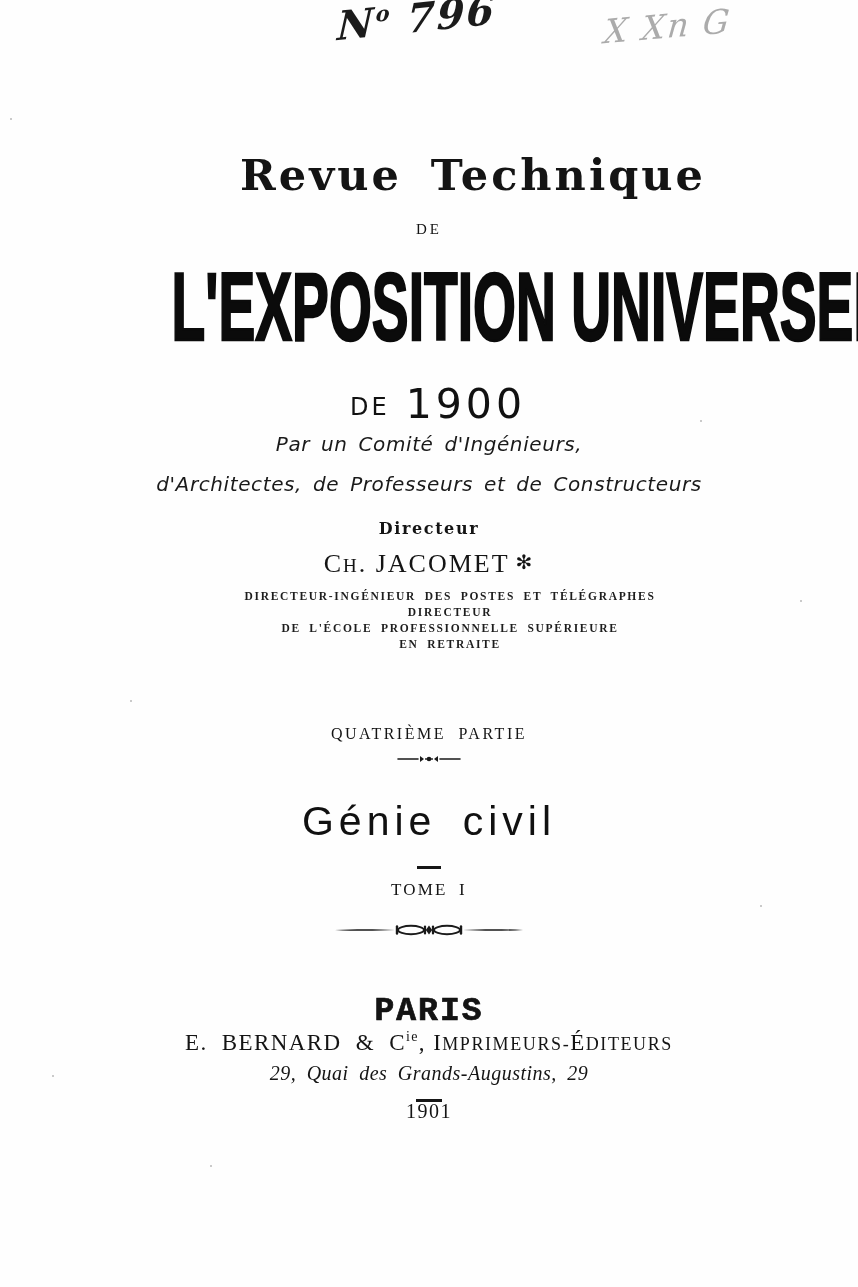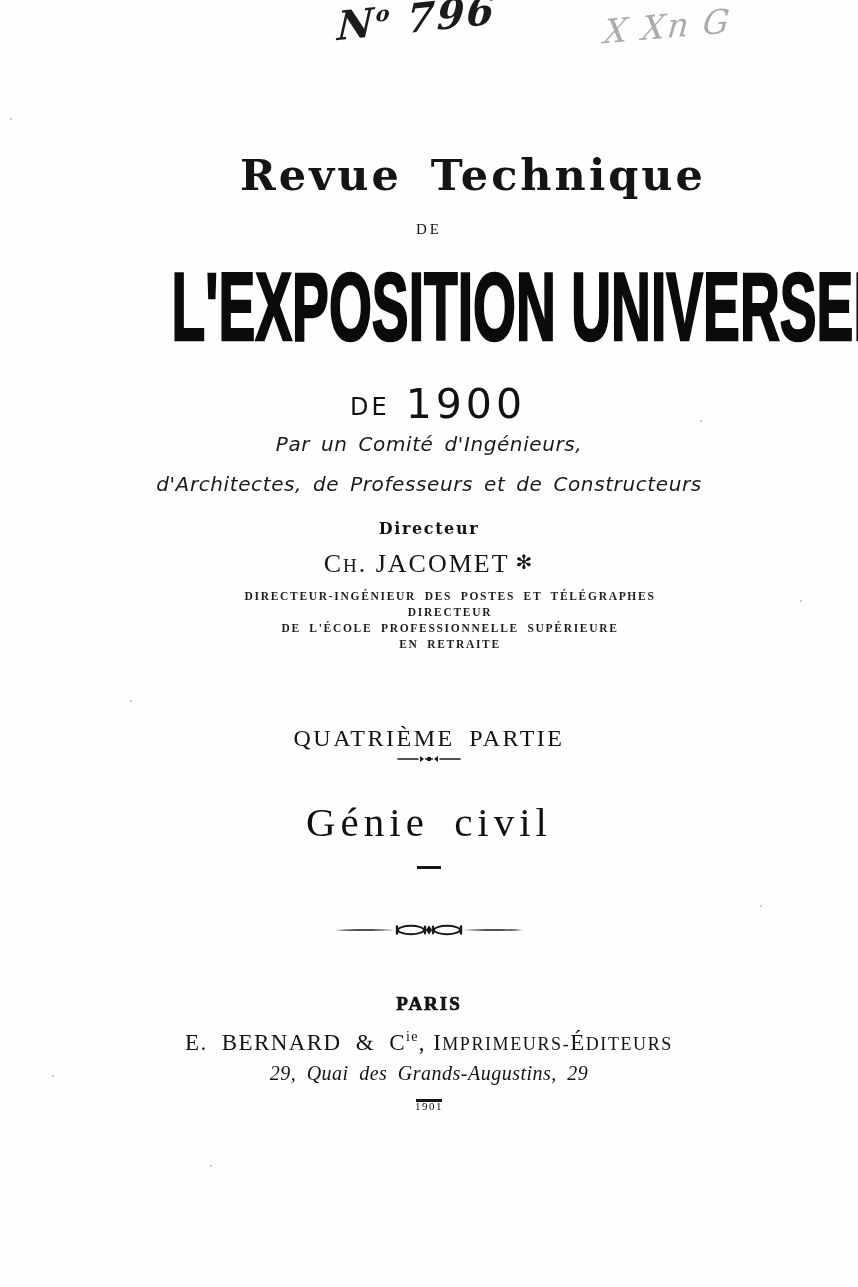--- a/index.html
+++ b/index.html
@@ -166,33 +166,33 @@
     margin-left: 21px;
   }
   #credential-1 { top: 590px; }
   #credential-2 { top: 606px; }
   #credential-3 { top: 622px; }
   #credential-4 { top: 638px; }
 
   
   #part-label {
     top: 725px;
-    font-size: 24px;
+    font-size: 16px;
     letter-spacing: 2.5px;
     word-spacing: 6px;
     font-family: "Liberation Serif", serif;
   }
   #ornament-small {
     top: 752px;
   }
   #ornament-small svg { display: inline-block; }
 
   #section-title {
     top: 798px;
-    font-family: Liberation Serif, serif;
+    font-family: Liberation Sans, sans-serif;
     font-size: 41px;
     letter-spacing: 5px;
     word-spacing: 10px;
     color: #101010;
   }
 
   #rule-short {
     top: 855px;
   }
   #rule-short .bar {
@@ -210,24 +210,24 @@
     font-family: "Liberation Serif", serif;
   }
 
   #ornament-large {
     top: 922px;
   }
 
   
   #imprint-city {
     top: 993px;
-    font-size: 19px;
+    font-size: 33px;
     font-weight: 700;
     letter-spacing: 2px;
-    font-family: Liberation Serif, serif;
+    font-family: Liberation Mono, monospace;
     -webkit-text-stroke: 0.7px #0d0d0d;
   }
   #imprint-publisher {
     top: 1029px;
     font-size: 23px;
     letter-spacing: 1.4px;
     font-family: "Liberation Serif", serif;
   }
   #imprint-publisher .firm {
     word-spacing: 7px;
@@ -255,21 +255,21 @@
     top: 1088px;
   }
   #rule-date .bar {
     display: inline-block;
     width: 26px;
     height: 3px;
     background: #161616;
   }
   #imprint-year {
     top: 1100px;
-    font-size: 11px;
+    font-size: 20px;
     letter-spacing: 1.5px;
     font-family: "Liberation Serif", serif;
   }
 </style>
 </head>
 <body>
 
 <div class="page">
 
   <div class="speck" style="left:10px; top:118px;"></div>
@@ -320,20 +320,21 @@
       <path d="M31 7 L39 7" stroke="#191919" stroke-width="1.4"></path>
     </svg>
   </div>
 
   <div class="line" id="section-title">Génie civil</div>
 
   <div class="line" id="rule-short">
     <span class="bar"></span>
   </div>
 
+  <div class="line" id="volume-label">TOME I</div>
 
   <div class="line" id="ornament-large">
     <svg width="200" height="16" viewBox="0 0 200 16" aria-hidden="true">
       <path d="M6 8 C 30 6.6, 50 7.2, 66 8 C 50 8.8, 30 9.4, 6 8 Z" fill="#1a1a1a"></path>
       <path d="M194 8 C 170 6.6, 150 7.2, 134 8 C 150 8.8, 170 9.4, 194 8 Z" fill="#1a1a1a"></path>
       <path d="M68 4.4 L68 11.6" stroke="#1a1a1a" stroke-width="2.4" stroke-linecap="round"></path>
       <path d="M132 4.4 L132 11.6" stroke="#1a1a1a" stroke-width="2.4" stroke-linecap="round"></path>
       <ellipse cx="82" cy="8" rx="13" ry="4.2" fill="none" stroke="#1a1a1a" stroke-width="1.9"></ellipse>
       <ellipse cx="118" cy="8" rx="13" ry="4.2" fill="none" stroke="#1a1a1a" stroke-width="1.9"></ellipse>
       <path d="M96 4.6 L96 11.4" stroke="#1a1a1a" stroke-width="2.2" stroke-linecap="round"></path>

